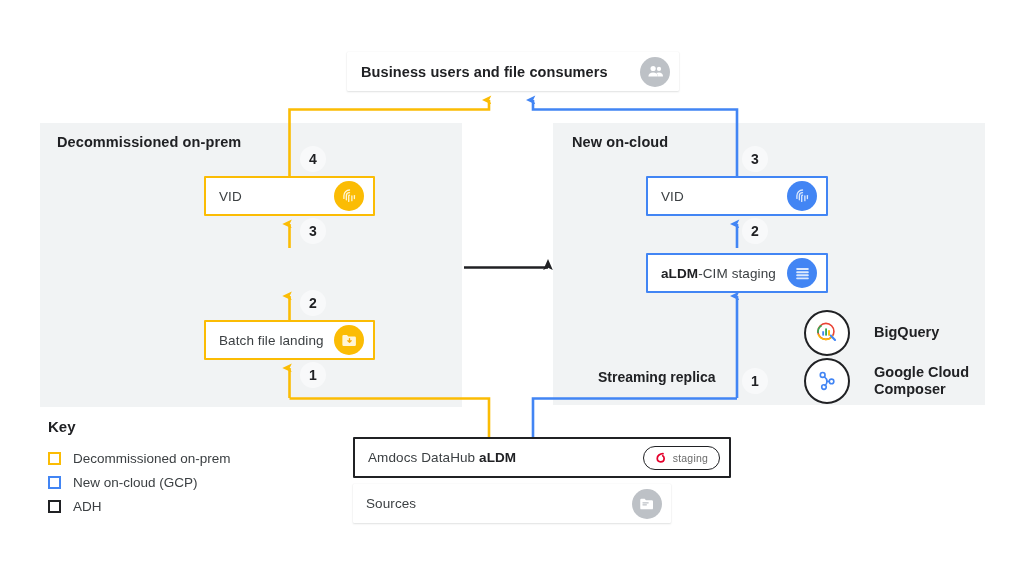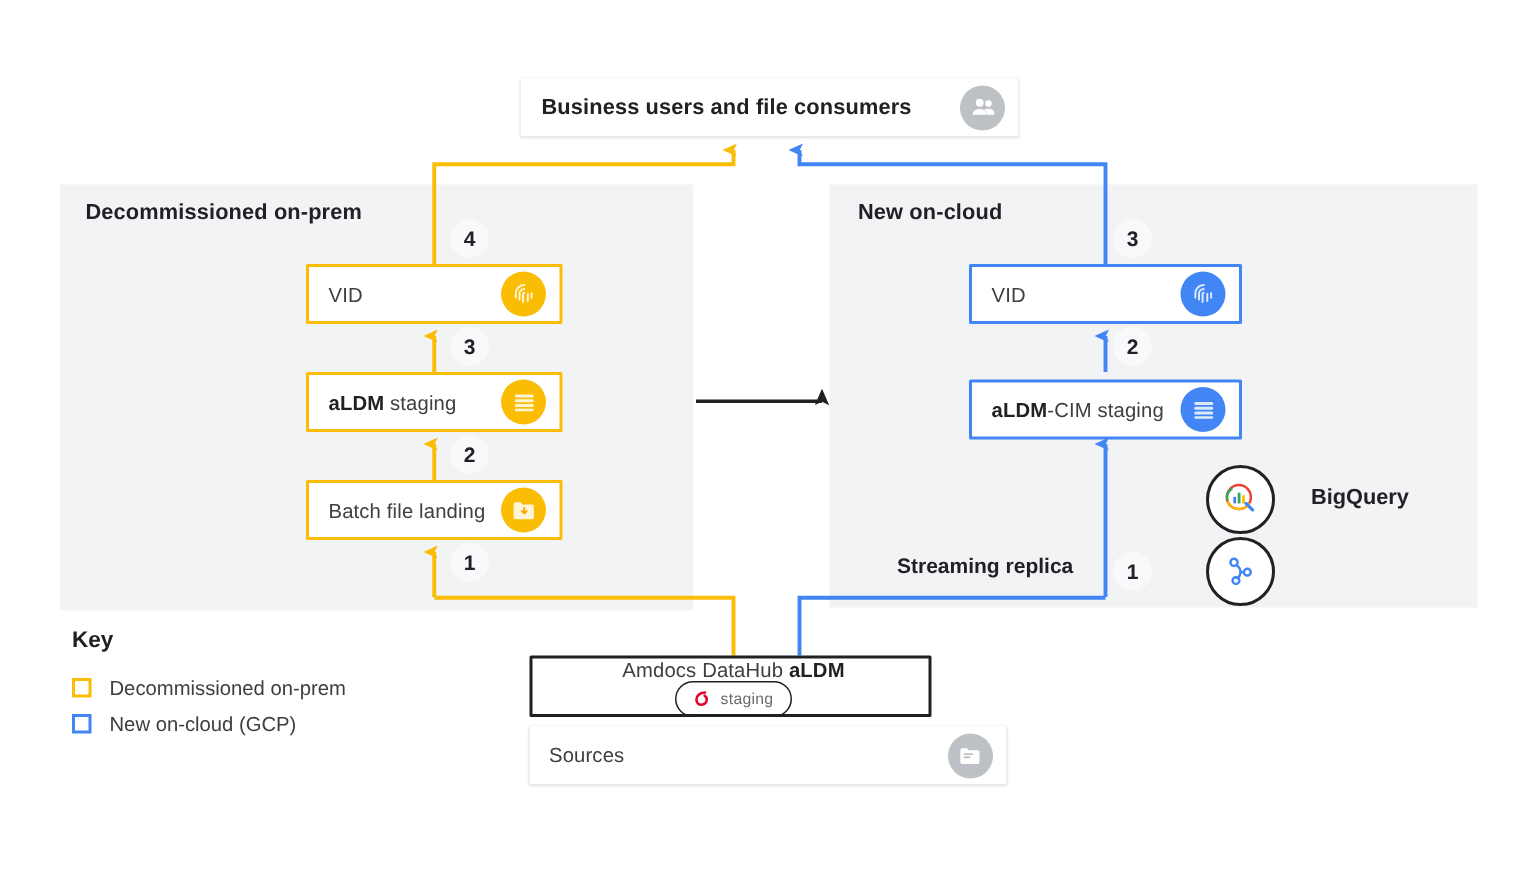--- a/index.html
+++ b/index.html
@@ -53,21 +53,21 @@
   .node-black { border-color: #202124; border-width: 2px; }
   .node-plain { border: none; background: #ffffff; box-shadow: 0 1px 2px rgba(60,64,67,.14), 0 0 1px rgba(60,64,67,.12); }
 
   #node-vid-left    { left: 204px; top: 176px; width: 171px; height: 40px; }
   #node-aldm-left   { left: 204px; top: 248px; width: 171px; height: 40px; }
   #node-batch-left  { left: 204px; top: 320px; width: 171px; height: 40px; }
   #node-vid-right   { left: 646px; top: 176px; width: 182px; height: 40px; }
   #node-aldm-right  { left: 646px; top: 237px; width: 182px; height: 40px; margin-top: 16px; }
   #node-business    { left: 347px; top: 52px;  width: 332px; height: 39px; padding-left: 14px; }
   #node-business .label { font-weight: 700; font-size: 14.5px; color: #202124; }
-  #node-amdocs      { left: 353px; top: 437px; width: 268px; height: 41px; flex-direction: column; }
+  #node-amdocs      { left: 353px; top: 437px; width: 378px; height: 41px; }
   #node-sources     { left: 353px; top: 484px; width: 318px; height: 39px; }
 
   
   .circ {
     width: 30px; height: 30px; border-radius: 50%;
     display: flex; align-items: center; justify-content: center;
     flex: 0 0 auto;
   }
   .circ.yellow { background: #fbbc04; }
   .circ.blue { background: #4285f4; }
@@ -192,33 +192,20 @@
       <svg width="21" height="21" viewBox="0 0 24 24" fill="none" stroke="#fff5d6" stroke-width="1.5" stroke-linecap="round">
         <path d="M12 4.6c-3.6 0-6.4 2.9-6.4 6.5v3.1"></path>
         <path d="M12 7.6c-2 0-3.6 1.6-3.6 3.5v4.6"></path>
         <path d="M12 10.5c-.5 0-.9.4-.9.9v6.2"></path>
         <path d="M14.7 11.4v5.4"></path>
         <path d="M17.6 10.9v3.4"></path>
       </svg>
     </span>
   </div>
 
-  <div class="node node-yellow" id="node-aldm-left">
-    <span class="label"><b>aLDM</b><span> staging</span></span>
-    <span class="circ yellow">
-      <svg width="19" height="19" viewBox="0 0 24 24">
-        <g fill="#fff5d6">
-          <rect x="4" y="5" width="16" height="2.6" rx="1.3"></rect>
-          <rect x="4" y="9" width="16" height="2.6" rx="1.3"></rect>
-          <rect x="4" y="13" width="16" height="2.6" rx="1.3"></rect>
-          <rect x="4" y="17" width="16" height="2.2" rx="1.1"></rect>
-        </g>
-      </svg>
-    </span>
-  </div>
 
   <div class="node node-yellow" id="node-batch-left">
     <span class="label">Batch file landing</span>
     <span class="circ yellow">
       <svg width="19" height="19" viewBox="0 0 24 24" fill="#fff5d6">
         <path d="M3 6.5a1.6 1.6 0 0 1 1.6-1.6h4.2l1.7 1.9h8a1.6 1.6 0 0 1 1.6 1.6v9.1a1.6 1.6 0 0 1-1.6 1.6H4.6A1.6 1.6 0 0 1 3 17.5z"></path>
         <path d="M12 9.6v4.7m0 0 2-2m-2 2-2-2" stroke="#f9ab00" stroke-width="1.7" fill="none" stroke-linecap="round" stroke-linejoin="round"></path>
       </svg>
     </span>
   </div>
@@ -278,20 +265,22 @@
   <div class="product" id="product-composer">
     <span class="ring">
       <svg width="26" height="26" viewBox="0 0 24 24" fill="none" stroke="#4285f4" stroke-width="1.5">
         <circle cx="8" cy="6.4" r="2.2"></circle>
         <circle cx="16.2" cy="12.4" r="2.1"></circle>
         <circle cx="9.2" cy="17.6" r="2.1"></circle>
         <path d="M9.6 8.2c1.6 1.1 2.4 2.6 2.4 4.2 0 1.6-.9 3.1-2.4 4.1"></path>
         <path d="M11.4 12.4h2.7"></path>
       </svg>
     </span>
+    <span class="pname">Google Cloud
+Composer</span>
   </div>
 
   <div class="node node-black" id="node-amdocs">
     <span class="label"><span>Amdocs DataHub </span><b>aLDM</b></span>
     <span style="display:flex;align-items:center;gap:5px;border:1.8px solid #202124;border-radius:17px;padding:3px 11px 3px 8px;flex:0 0 auto;">
       <svg width="16" height="16" viewBox="0 0 24 24">
         <path d="M16.5 5.5c-4.6 0-8.6 3-8.6 7 0 3 2.1 5.2 5 5.2 3 0 5.3-2.2 5.3-5.1 0-1.8-.8-3.1-2.1-3.9" fill="none" stroke="#e4002b" stroke-width="2.6" stroke-linecap="round"></path>
       </svg>
       <span style="font-size:10.5px;color:#6b6b6b;letter-spacing:.2px;">staging</span>
     </span>
@@ -310,15 +299,19 @@
   <div id="key">
     <div id="key-title">Key</div>
     <div class="key-row">
       <span class="key-swatch sw-yellow"></span>
       <span class="key-label">Decommissioned on-prem</span>
     </div>
     <div class="key-row">
       <span class="key-swatch sw-blue"></span>
       <span class="key-label">New on-cloud (GCP)</span>
     </div>
+    <div class="key-row">
+      <span class="key-swatch sw-black"></span>
+      <span class="key-label">ADH</span>
+    </div>
   </div>
 
 </div>
 
 </body></html>

